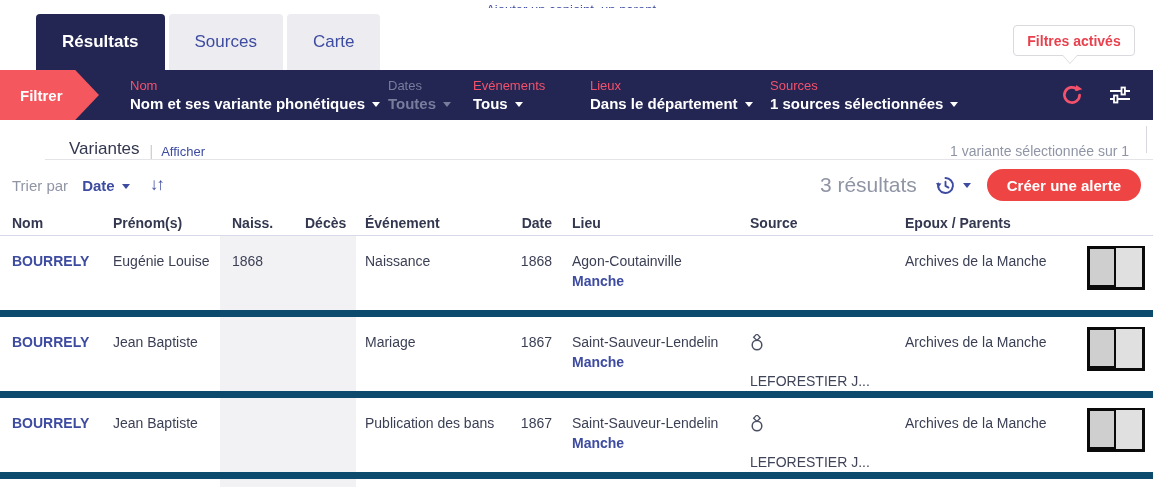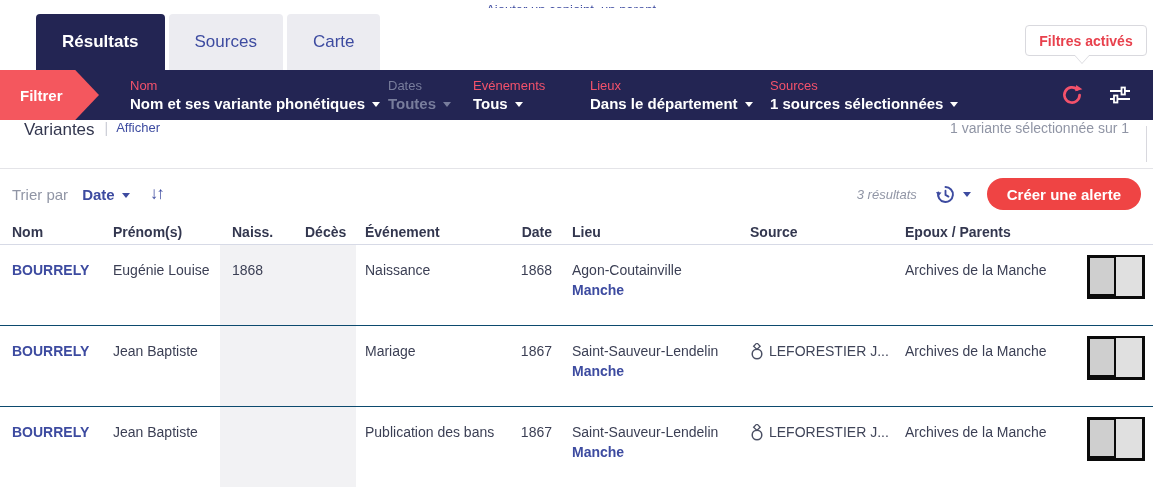--- a/index.html
+++ b/index.html
@@ -11,21 +11,21 @@
   .top-strip a { display:inline-block; margin-top:-9px; font-size:13px; color:#3d4ba0; text-decoration:underline; }
 
   
   .tabs-row { position:relative; height:62px; padding:6px 0 0 12px; display:flex; align-items:flex-end;margin-left:24px; }
   .tab { height:56px; display:flex; align-items:center; padding:0 26px; margin-right:4px;
          font-size:17px; border-radius:4px 4px 0 0; cursor:pointer; }
   .tab.active { background:#232553; color:#fff; font-weight:bold; }
   .tab.inactive { background:#ececf1; color:#3d4ba0; }
 
   
-  .tooltip { position:absolute; top:17px; right:6px; width:122px; height:31px; background:#fff;
+  .tooltip { position:absolute; top:17px; right:18px; width:122px; height:31px; background:#fff;
              border:1px solid #d9d9de; border-radius:4px; display:flex; align-items:center; justify-content:center;
              font-size:14px; font-weight:bold; color:#e8414d; }
   .tooltip:after, .tooltip:before { content:""; position:absolute; left:48px; border-style:solid; }
   .tooltip:before { bottom:-9px; border-width:9px 8px 0 8px; border-color:#d9d9de transparent transparent transparent; }
   .tooltip:after  { bottom:-7.5px; border-width:9px 8px 0 8px; border-color:#fff transparent transparent transparent; }
 
   
   .filter-bar { position:relative; height:50px; background:#232553; display:flex; align-items:center; padding-left:130px; }
   .ribbon { position:absolute; left:0; top:0; width:99px; height:50px; background:#f4575e;
             clip-path:polygon(0 0,76% 0,100% 50%,76% 100%,0 100%); display:flex; align-items:center;
@@ -34,53 +34,53 @@
   .fgroup .flabel { font-size:13px; color:#f4526b; line-height:16px; }
   .fgroup .fvalue { font-size:15px; color:#fff; font-weight:600; line-height:19px; }
   .fgroup.disabled .flabel, .fgroup.disabled .fvalue { color:#787d9c; }
   .fg-nom{width:258px} .fg-evt{width:117px} .fg-dates{width:85px} .fg-lieux{width:180px} .fg-src{width:200px}
   .caret { display:inline-block; width:0; height:0; border-left:4px solid transparent; border-right:4px solid transparent;
            border-top:5px solid currentColor; margin-left:7px; vertical-align:middle; }
   .fbar-icons { margin-left:auto; display:flex; align-items:center; gap:26px; padding-right:22px; }
   .icon-btn { cursor:pointer; display:flex; align-items:center; }
 
   
-  .variants-row { position:relative; height:49px; display:flex; align-items:flex-start; padding:0 24px;
-                  border-bottom:1px solid #e4e4e8; }
+  .variants-row { position:relative; height:40px; display:flex; align-items:flex-end; padding:0 24px;
+                  border-bottom:1px solid #e4e4e8;margin-left:45px; }
   .variants-title { font-size:17px; color:#33374f; }
   .variants-sep { color:#c9cbd4; margin:0 8px 0 10px; font-size:14px; }
   .variants-link { font-size:13px; color:#3d4ba0; cursor:pointer; }
   .variants-status { margin-left:auto; font-size:14px; color:#9095a5; }
   .scroll-line { position:absolute; right:6px; top:6px; bottom:6px; width:1px; background:#d8d8de; }
 
   
   .sort-row { height:50px; display:flex; align-items:center; padding:0 12px; }
   .sort-label { font-size:15px; color:#9095a5; margin-right:14px; }
   .sort-select { font-size:15px; color:#3d4ba0; font-weight:600; cursor:pointer; }
   .sort-arrows { font-size:17px; font-weight:bold; color:#3d4ba0; letter-spacing:-2px; margin-left:20px; cursor:pointer; }
   .sort-right { margin-left:auto; display:flex; align-items:center; }
-  .results-count { font-size:13px; color:#9095a5; margin-right:18px;font-style:italic; }
+  .results-count { font-size:21px; color:#9095a5; margin-right:18px; }
   .history-btn { display:flex; align-items:center; color:#3d4ba0; cursor:pointer; margin-right:16px; }
   .alert-btn { height:32px; padding:0 20px; background:#ef4444; color:#fff; border:none; border-radius:16px;
                font-size:15px; font-weight:600; font-family:inherit; cursor:pointer; }
 
   
   .table { position:relative; }
   .gray-band { position:absolute; left:220px; width:136px; top:26px; bottom:-20px; background:#f2f2f4; z-index:0; }
   .thead, .trow { display:grid; grid-template-columns:101px 119px 73px 60px 135px 52px 198px 155px 180px 1fr;
                   padding-left:12px; position:relative; z-index:1; }
   .thead { height:26px; align-items:center; font-size:14px; font-weight:bold; color:#33374f;
            border-bottom:1px solid #d7dae6; }
-  .trow { height:81px; align-items:start; border-bottom:1px solid #0c4a6e; font-size:14px; cursor:pointer; }
+  .trow { height:81px; align-items:start; border-bottom:7px solid #0c4a6e; font-size:14px; cursor:pointer; }
   .trow > div { padding-top:15px; line-height:20px; }
   .c-lieu { padding-left:20px; }
   .c-date { text-align:right; }
   .surname { color:#3d4ba0; font-weight:bold; text-decoration:none; }
   .dept { display:block; color:#3d4ba0; font-weight:bold; text-decoration:none; }
-  .c-epoux { display:flex; align-items:flex-start; gap:5px; color:#3f4458; }
+  .c-epoux { display:flex; align-items:flex-start; gap:5px; color:#3f4458;flex-direction:column; }
   .c-epoux svg { margin-top:17px; flex:none; }
   .c-epoux span.etext { padding-top:15px; line-height:20px; white-space:nowrap; overflow:hidden; }
   .c-thumb { display:flex; justify-content:flex-end; padding:10px 8px 0 0 !important; }
   .thumb { width:58px; height:44px; background:#0a0a0a; display:flex; align-items:center; gap:2px; padding:2px 1px 4px 3px; }
   .thumb .pg1 { width:24px; height:36px; background:#cfcfcf; }
   .thumb .pg2 { width:26px; height:39px; background:#e0e0e0; }
 </style>
 </head>
 <body>
 

